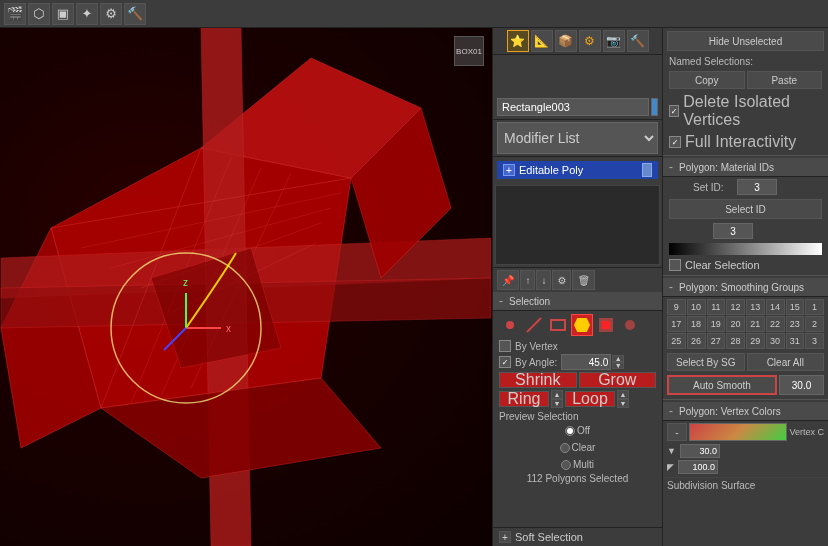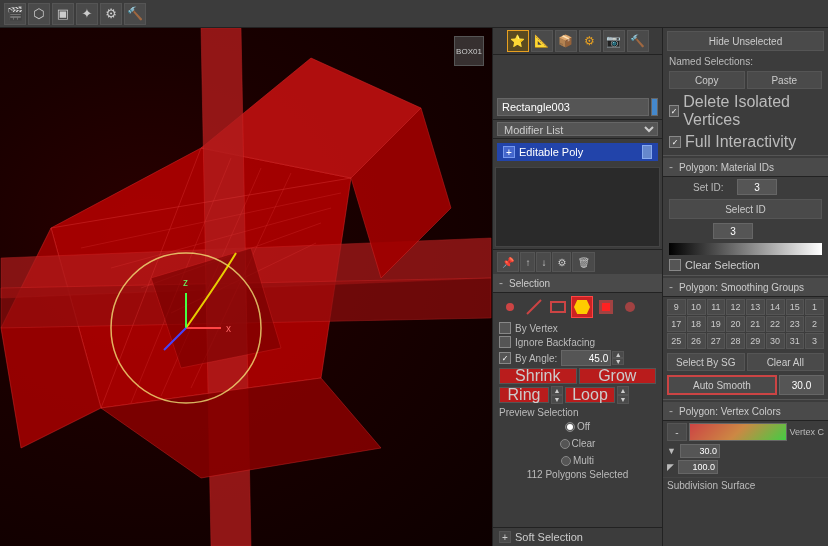--- a/index.html
+++ b/index.html
@@ -183,22 +183,22 @@
       align-items: center;
       padding: 2px 4px;
       border-bottom: 1px solid #222;
       gap: 2px;
     }
     .modifier-dropdown {
       flex: 1;
       background: #555;
       border: 1px solid #666;
       color: #ccc;
-      font-size: 11px;
-      height: 14px;
+      font-size: 14px;
+      height: 32px;
       padding: 0 2px;
     }
     .modifier-entry {
       display: flex;
       align-items: center;
       background: #2244aa;
       padding: 2px 6px;
       margin: 2px;
       cursor: pointer;
       gap: 4px;
@@ -793,24 +793,20 @@
           <div class="sel-icon">
             <svg width="18" height="18">
               <circle cx="9" cy="9" r="5" fill="#cc4444" opacity="0.7"></circle>
             </svg>
           </div>
         </div>
 
         <div class="row">
           <div class="chk"></div>
           <label>By Vertex</label>
-        </div>
-        <div class="row">
-          <div class="chk"></div>
-          <label>Ignore Backfacing</label>
         </div>
         <div class="row">
           <div class="chk checked"></div>
           <label>By Angle:</label>
           <div class="spinner-group">
             <input class="spinner-input" value="45.0" style="">
             <div class="spinner-arrows">
               <div class="spinner-arrow">▲</div>
               <div class="spinner-arrow">▼</div>
             </div>

